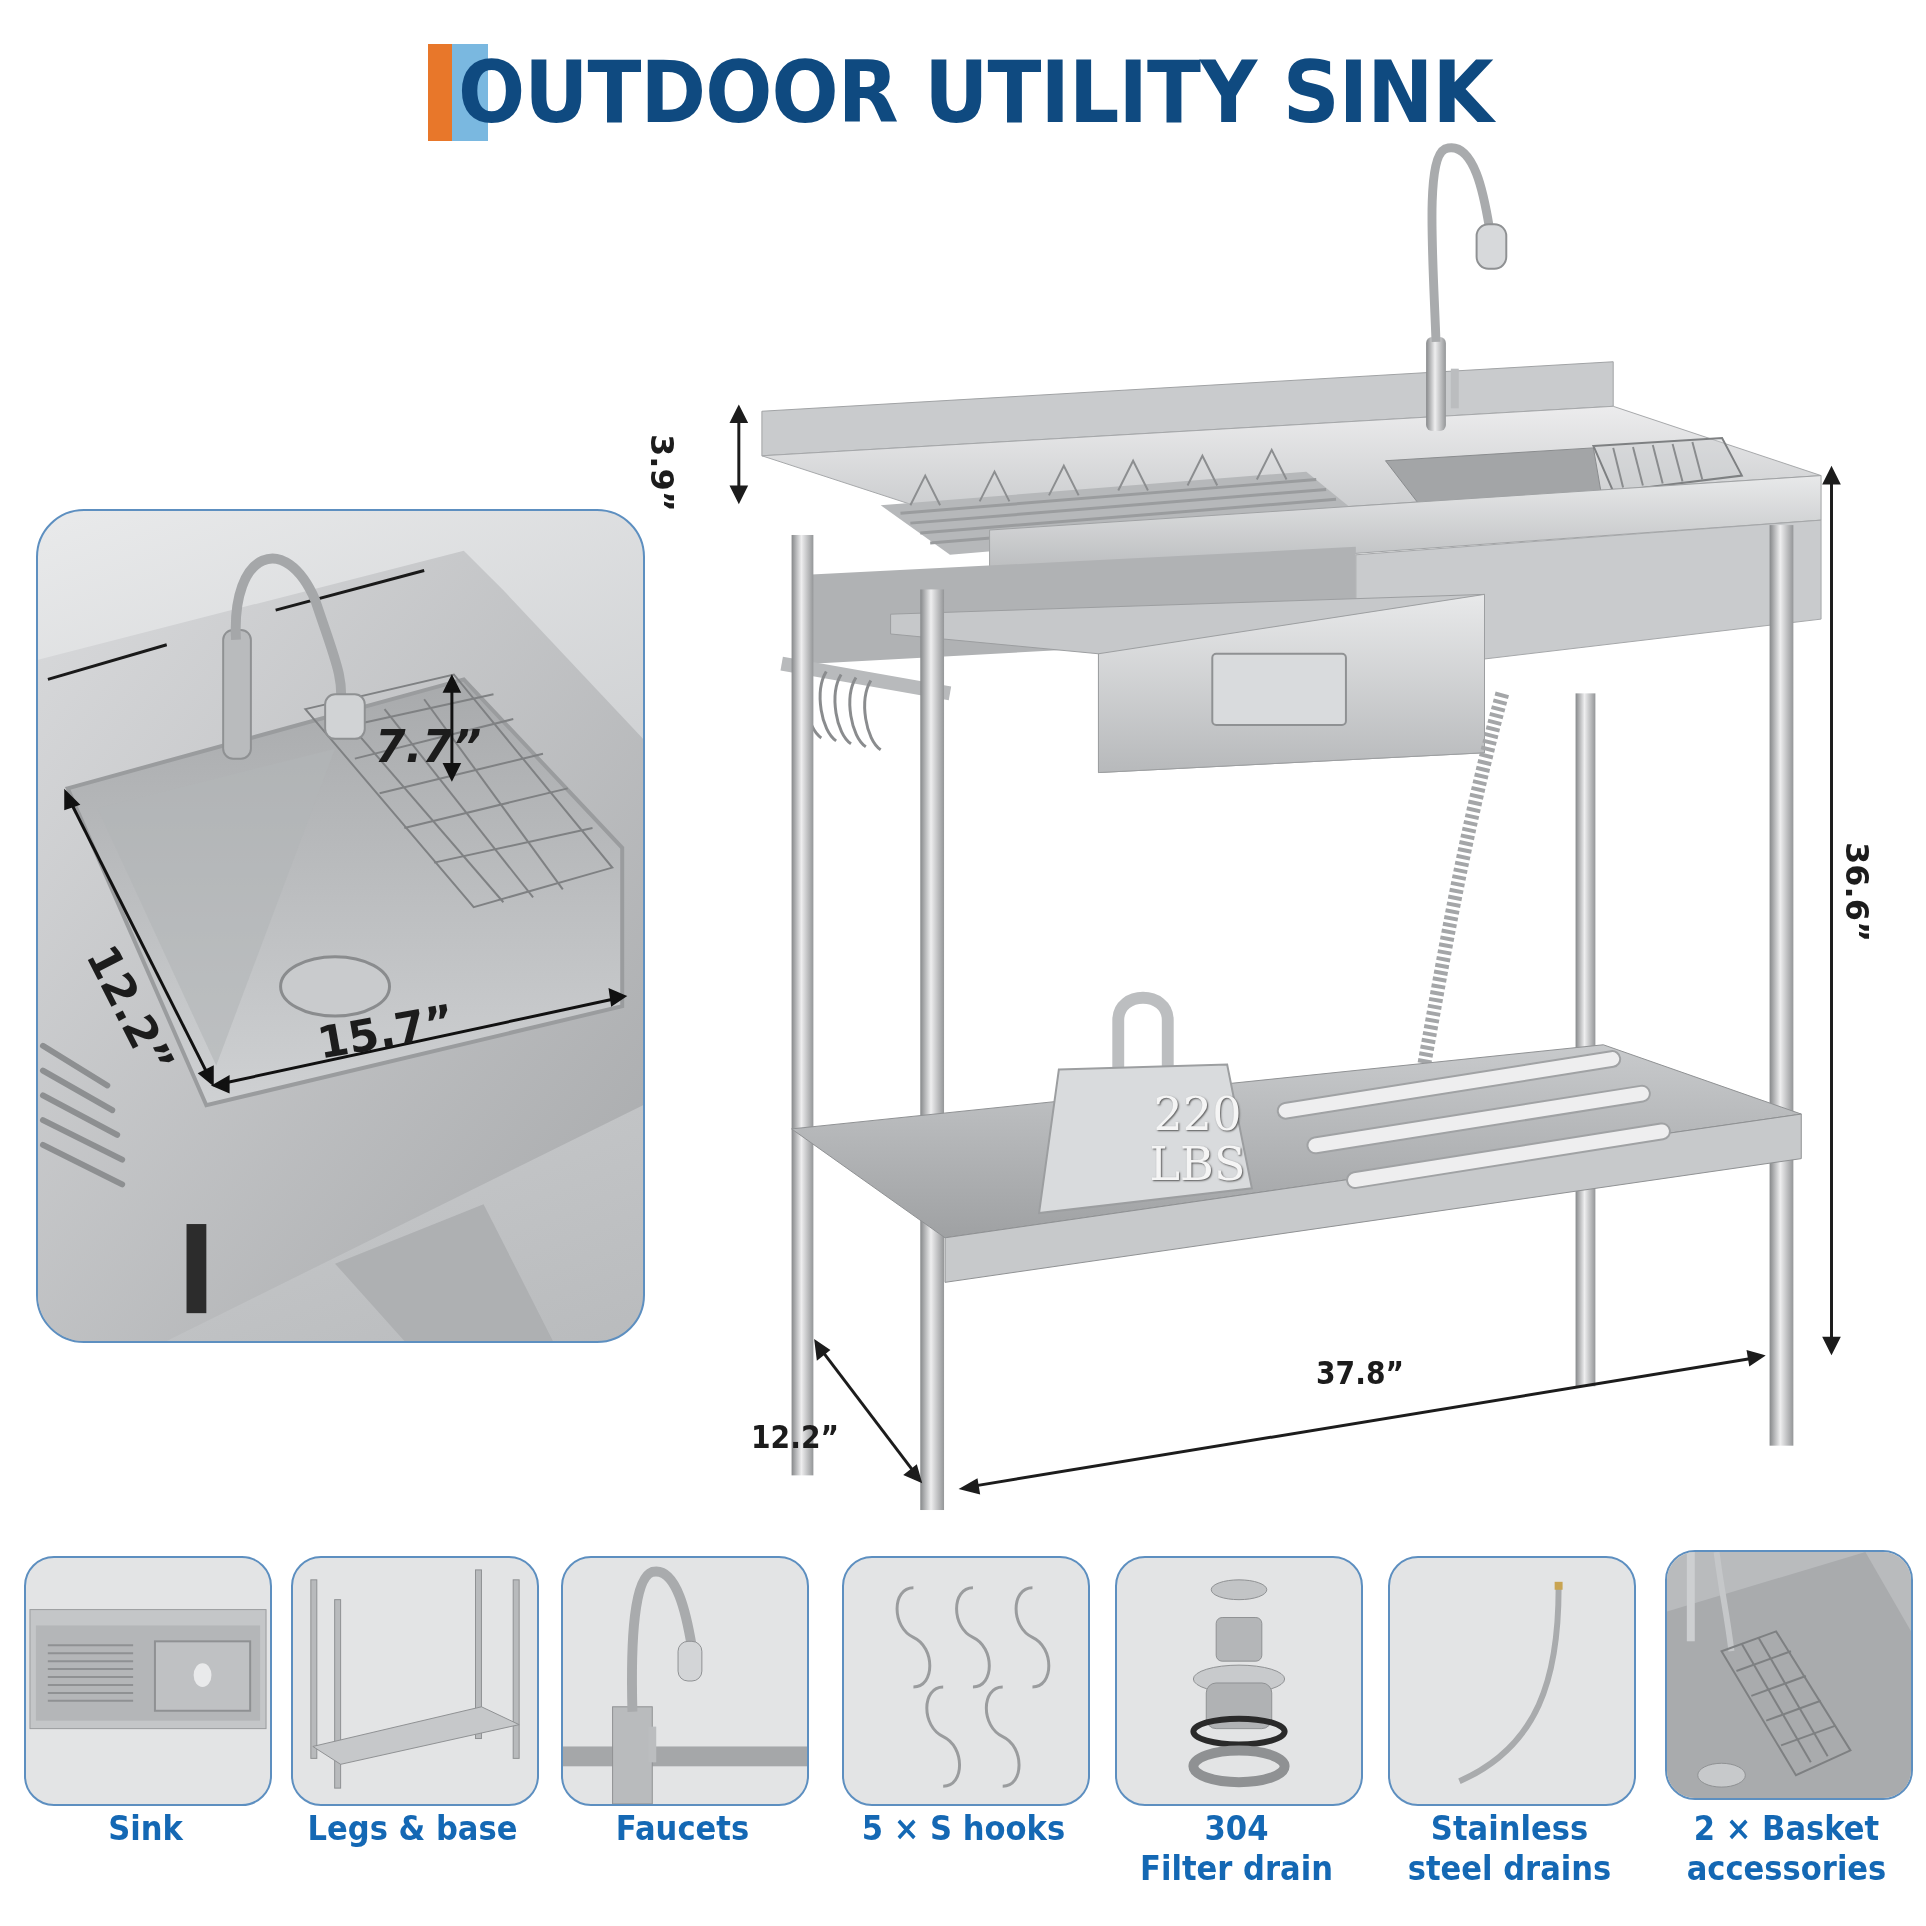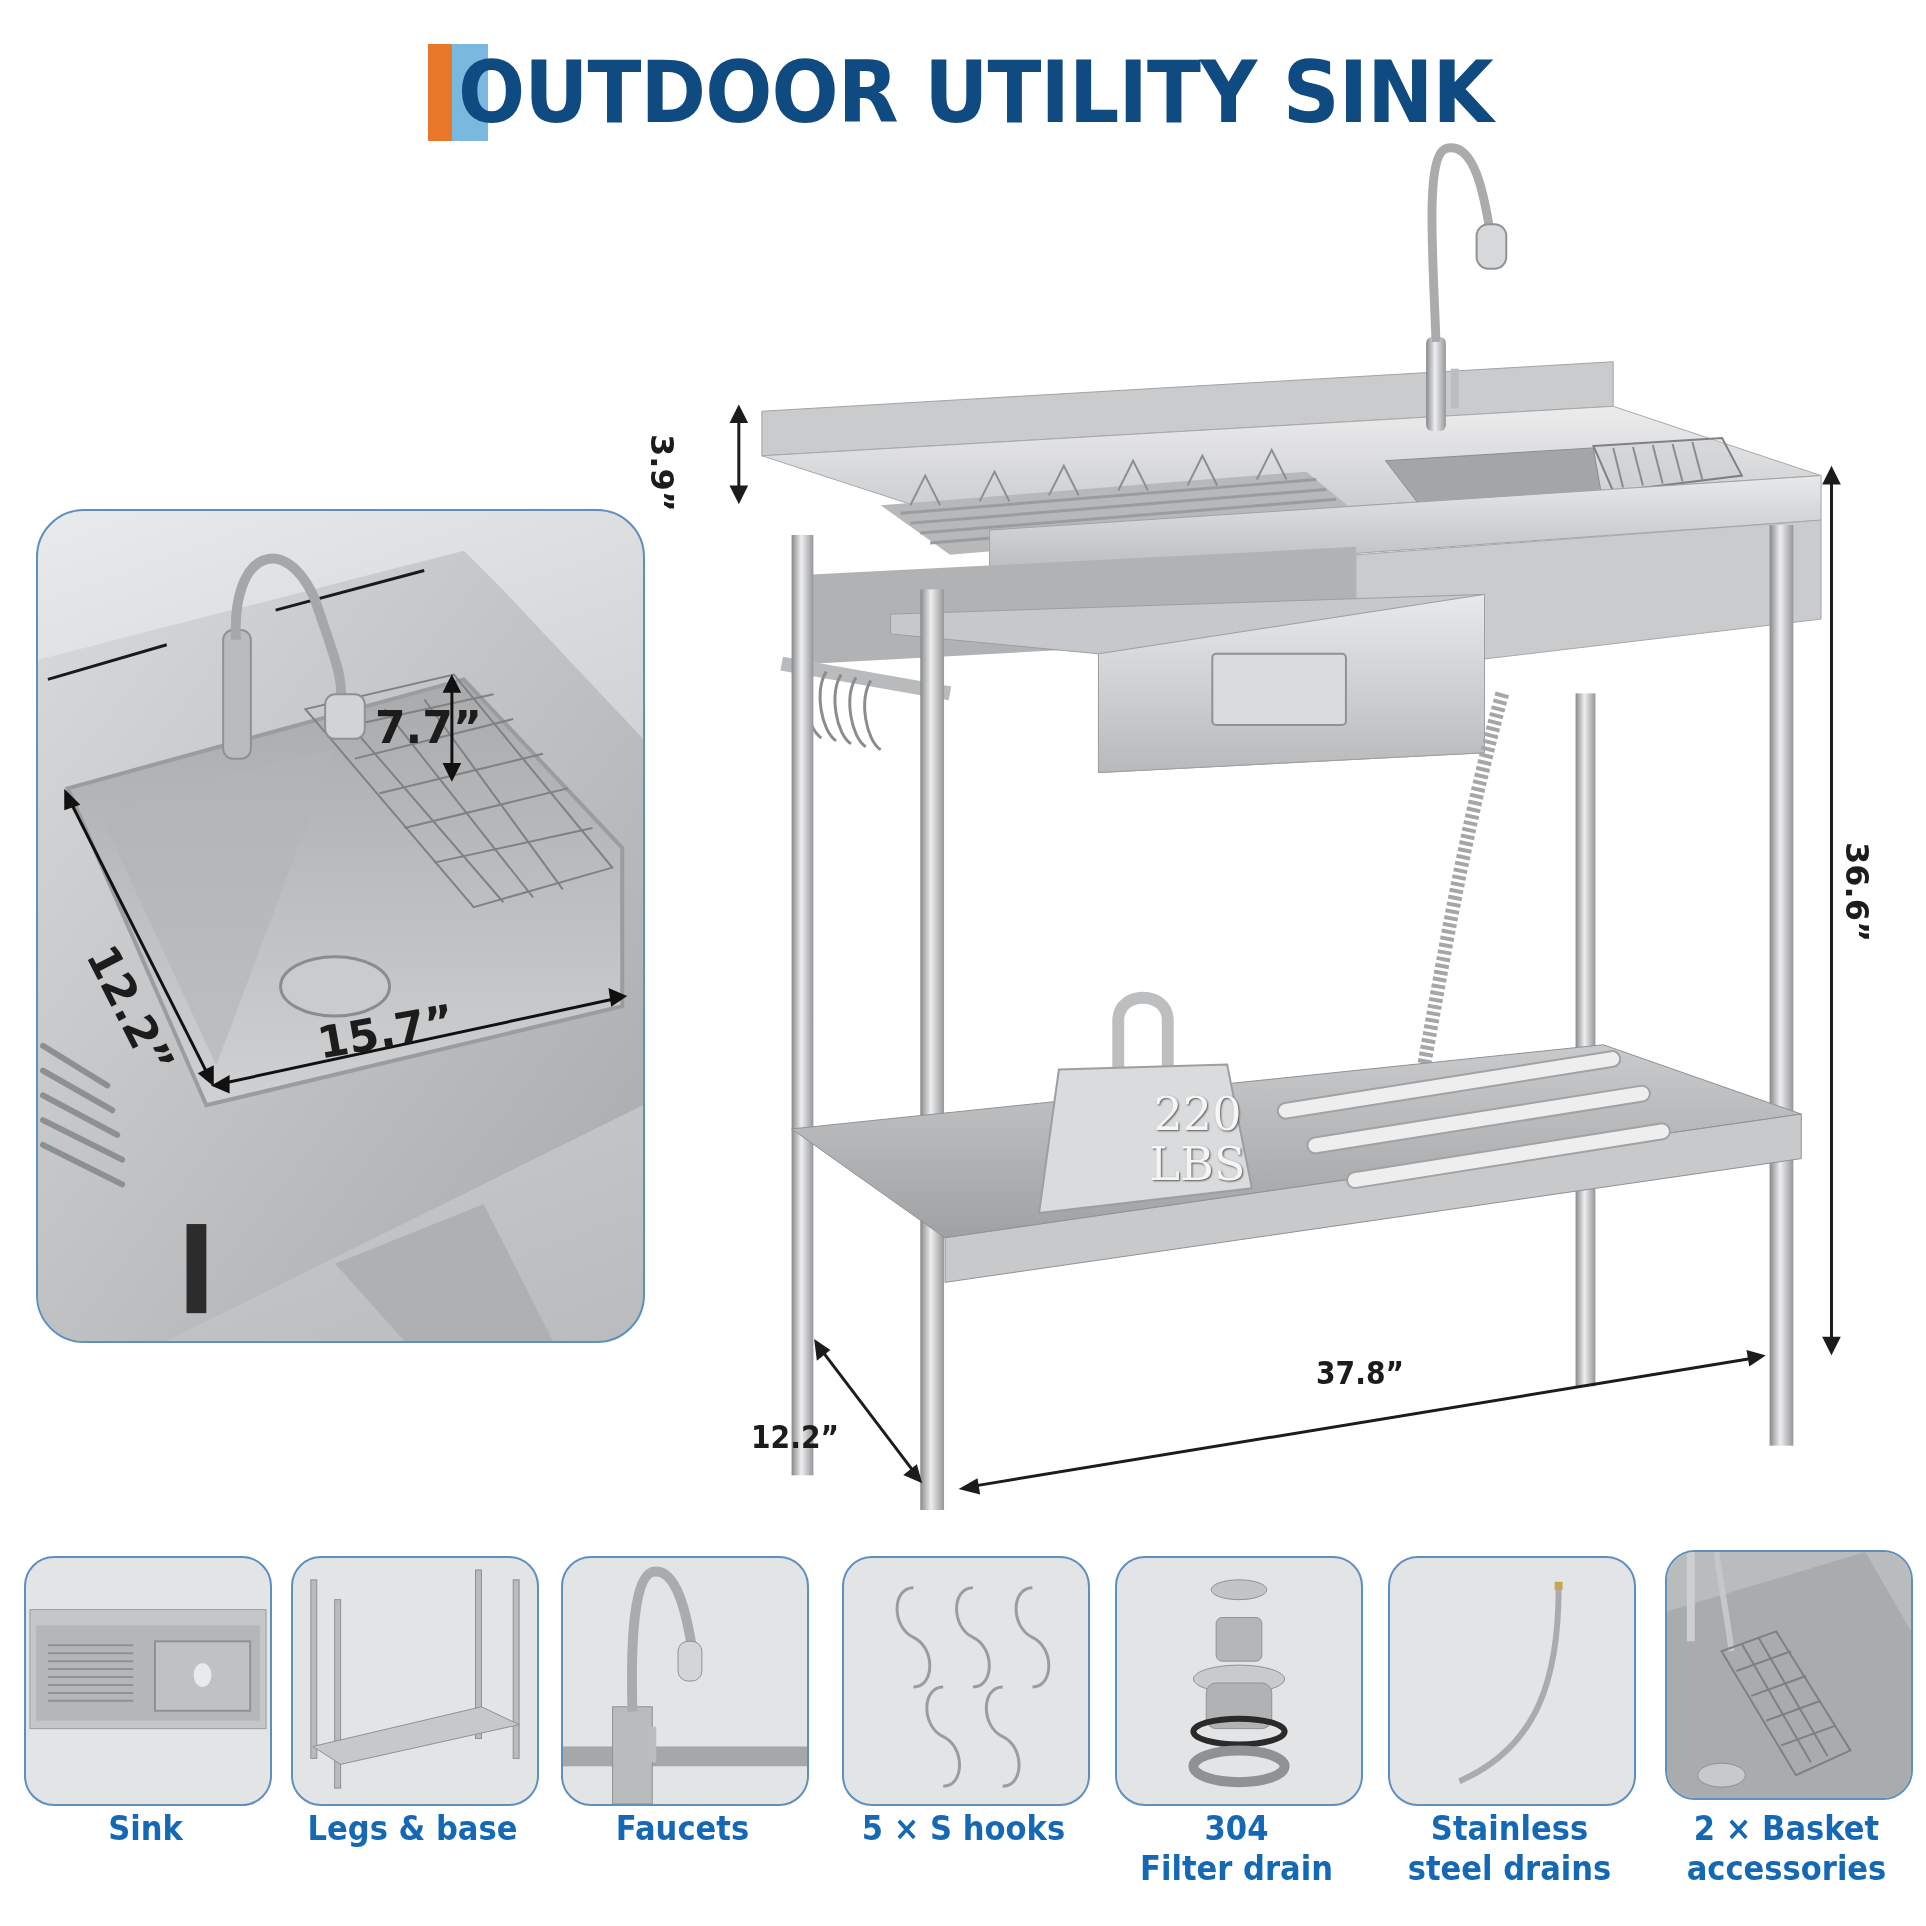--- a/index.html
+++ b/index.html
@@ -81,21 +81,21 @@
       <polygon points="418,168 411,182 425,182"></polygon>
         <polygon points="418,270 411,256 425,256"></polygon>
       <line x1="32" y1="292" x2="172" y2="570"></line>
       <polygon points="28,284 28,300 40,296"></polygon>
         <polygon points="176,578 164,568 176,562"></polygon>
       <line x1="186" y1="578" x2="585" y2="492"></line>
       <polygon points="178,580 192,572 192,586"></polygon>
         <polygon points="592,490 578,484 580,498"></polygon>
     </g>
   </svg>
-  <div class="abs dim" style="left:337px;top:191px;font-size:44px;">7.7”</div>
+  <div class="abs dim" style="left:337px;top:210px;font-size:44px;font-style:italic;">7.7”</div>
   <div class="abs dim" style="left:84px;top:426px;font-size:44px;transform:rotate(63deg);transform-origin:left top;">12.2”</div>
   <div class="abs dim" style="left:279px;top:495px;font-size:44px;transform:rotate(-10deg);">15.7”</div>
 </div>
 
 <div class="abs" style="left:752px;top:139px;width:1174px;height:1376px;">
   <svg width="1174" height="1376" viewBox="0 0 1186 1390">
     <defs>
       <linearGradient id="top" x1="0" y1="0" x2="0" y2="1">
         <stop offset="0" stop-color="#ececed"></stop>
           <stop offset="1" stop-color="#c5c7c9"></stop>

